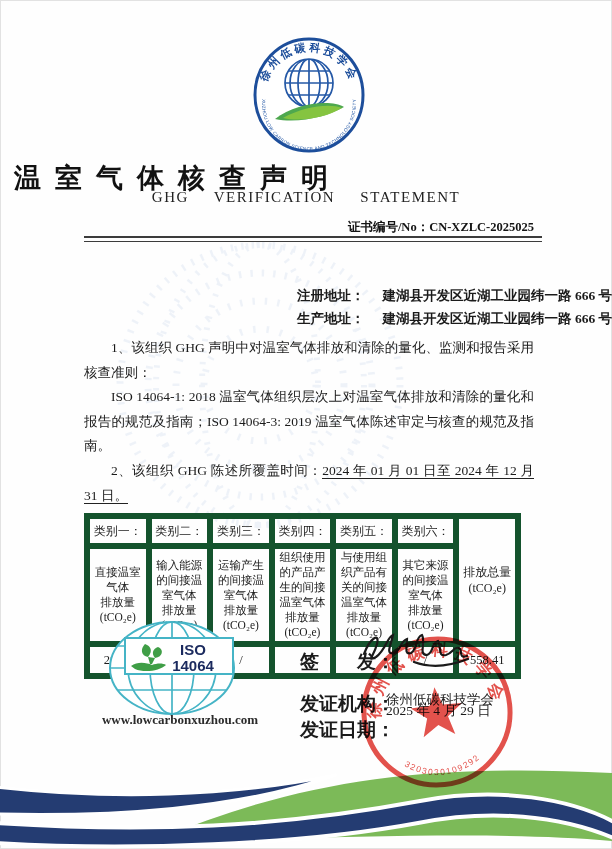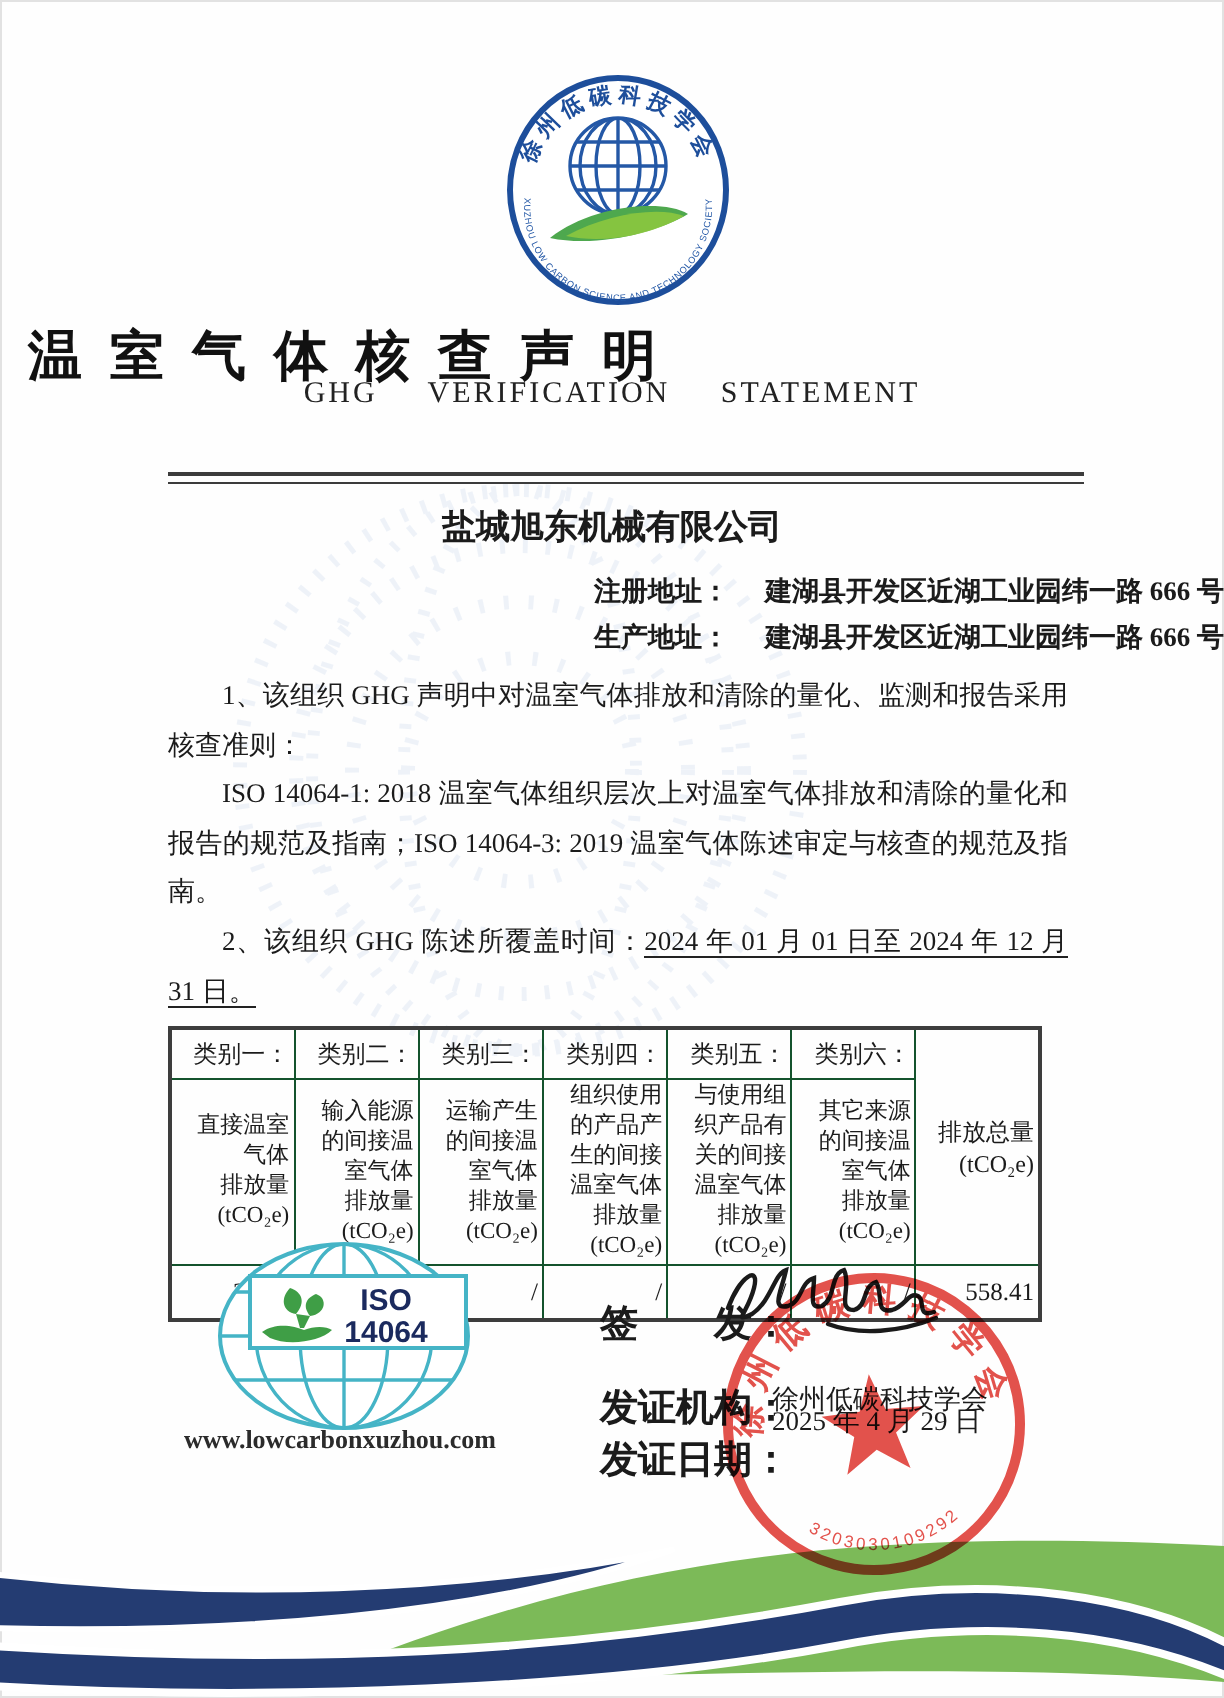--- a/index.html
+++ b/index.html
@@ -29,30 +29,30 @@
   .addr{left:0;width:100%;text-align:right;font-size:13.5px;font-weight:bold;z-index:2;}
   .addr .gap{display:inline-block;width:18px;}
   
   .bodyblock{top:336px;left:84px;width:450px;z-index:2;}
   .bodyblock p{margin:0;font-size:13.5px;line-height:24.6px;text-align:justify;}
   .indent{text-indent:2em;}
   .p4{font-weight:bold;}
   .u{border-bottom:1.2px solid #222;padding-bottom:.5px;}
   table.emission{border-collapse:collapse;table-layout:fixed;width:437px;margin-top:5px;
     border:2px solid #3d3d3d;}
-  table.emission th,table.emission td{border:1px solid #14532d;text-align:right;
+  table.emission th,table.emission td{border:6px solid #14532d;text-align:center;
     font-weight:normal;padding:1px 2px;}
   table.emission th{font-size:12px;height:22px;}
   td.desc{font-size:11.5px;line-height:15px;white-space:pre-line;vertical-align:middle;
     padding:5px 1px;}
   th.total{font-size:12px;white-space:pre-line;line-height:16px;}
   td.val{font-size:12.5px;height:24px;}
   
   .iso-svg{left:104px;top:618px;z-index:2;}
-  .website{left:92px;top:712px;width:176px;text-align:left;font-size:13px;font-weight:bold;
+  .website{left:92px;top:712px;width:176px;text-align:center;font-size:13px;font-weight:bold;
     color:#2b2b2b;z-index:2;}
   .flabel{left:300px;font-size:19px;font-weight:bold;z-index:2;}
   .f-sign{top:649px;}
   .f-org{top:691px;}
   .f-date{top:717px;}
   .fvalue{left:386px;font-size:13.5px;z-index:2;}
   .v-org{top:691px;}
   .v-date{top:702px;}
   .sig-svg{left:356px;top:620px;z-index:3;}
   .stamp-svg{left:355px;top:630px;z-index:5;mix-blend-mode:multiply;transform:rotate(-6deg);}
@@ -101,26 +101,28 @@
       </g>
     </g>
     <g>
       <path d="M28,88 C48,72 84,68 97,76 C82,85 52,93 28,88 Z" fill="#4ea84e"></path>
       <path d="M36,87 C56,76 82,72 95,77 C78,87 54,91 36,87 Z" fill="#8cc63f" opacity="0.9"></path>
     </g>
   </svg>
 
   <div class="abs title-cn">温室气体核查声明</div>
   <div class="abs title-en">GHG VERIFICATION STATEMENT</div>
+  <div class="abs cert-line">
+    <span>证书编号/No：</span><span>CN-XZLC-2025025</span>
+  </div>
   <div class="abs rule">
       <div class="l1"></div>
       <div class="l2"></div>
     </div>
 
-  <div class="abs company">盐城旭东机械有限公司</div>
   <div class="abs addr addr1">
     <span>注册地址：</span><span class="gap"></span><span>建湖县开发区近湖工业园纬一路 666 号</span>
   </div>
   <div class="abs addr addr2">
     <span>生产地址：</span><span class="gap"></span><span>建湖县开发区近湖工业园纬一路 666 号</span>
   </div>
 
   <div class="abs bodyblock">
     <p class="indent">1、该组织 GHG 声明中对温室气体排放和清除的量化、监测和报告采用核查准则：</p>
     <p class="indent">ISO 14064-1: 2018 温室气体组织层次上对温室气体排放和清除的量化和报告的规范及指南；ISO 14064-3: 2019 温室气体陈述审定与核查的规范及指南。</p>

